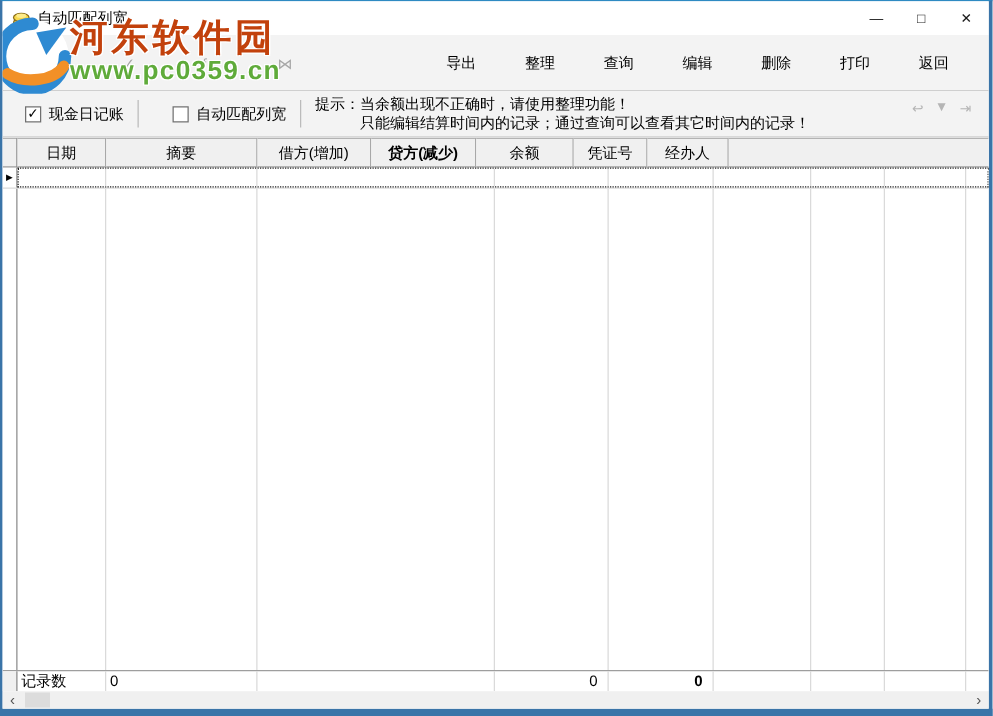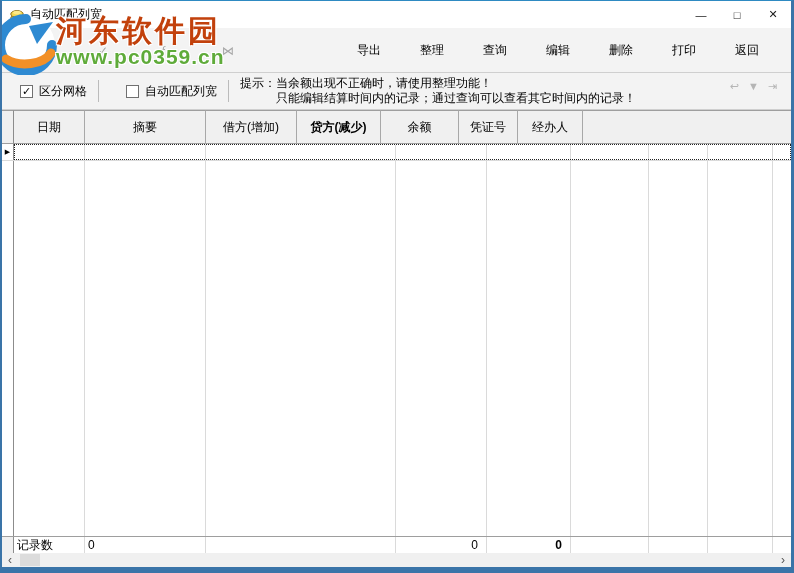--- a/index.html
+++ b/index.html
@@ -48,21 +48,21 @@
   .c1 { width:71px; flex:0 0 auto; }
   .c2 { width:121px; flex:0 0 auto; }
   .c3 { width:190px; flex:0 0 auto; }
   .c4 { width:91px; flex:0 0 auto; }
   .c5 { width:84px; flex:0 0 auto;font-weight:bold; }
   .c6 { width:78px; flex:0 0 auto; }
   .c7 { width:59px; flex:0 0 auto; }
   .c8 { width:65px; flex:0 0 auto; }
   .c9 { flex:1 1 auto; }
 
-  .grid-header { height:34px; flex:0 0 auto; }
+  .grid-header { height:24px; flex:0 0 auto; }
   .grid-header > div { background:#f0f0f0; border-top:1px solid #9e9e9e;
     border-bottom:1px solid #9e9e9e; border-right:1px solid #a8a8a8;
     display:flex; align-items:center; justify-content:center; font-size:12px; }
   .grid-header > .c0 { border-right:1px solid #8c8c8c; }
   .grid-header > .c9 { border-right:none; }
 
   .data-row { height:17px; flex:0 0 auto; border-bottom:1px solid #dadada; }
   .row-ind { width:12px; flex:0 0 auto; border-right:1px solid #8c8c8c;
     display:flex; align-items:center; justify-content:center; font-size:7px; color:#000; }
   .data-cells { flex:1; display:flex; border:1px dotted #222; }
@@ -125,21 +125,21 @@
     <button class="tb-btn">查询</button>
     <button class="tb-btn">编辑</button>
     <button class="tb-btn">删除</button>
     <button class="tb-btn">打印</button>
     <button class="tb-btn">返回</button>
   </div>
 
   <div class="optionsbar">
     <div class="chk-group">
       <span class="chk-box">✓</span>
-      <span class="chk-label">区分网格</span>
+      <span class="chk-label">现金日记账</span>
     </div>
     <span class="vsep"></span>
     <div class="chk-group" style="margin-left:16px">
       <span class="chk-box"></span>
       <span class="chk-label">自动匹配列宽</span>
     </div>
     <span class="vsep"></span>
     <div class="hint">
       <span>提示：</span>
       <span class="hint-lines">

